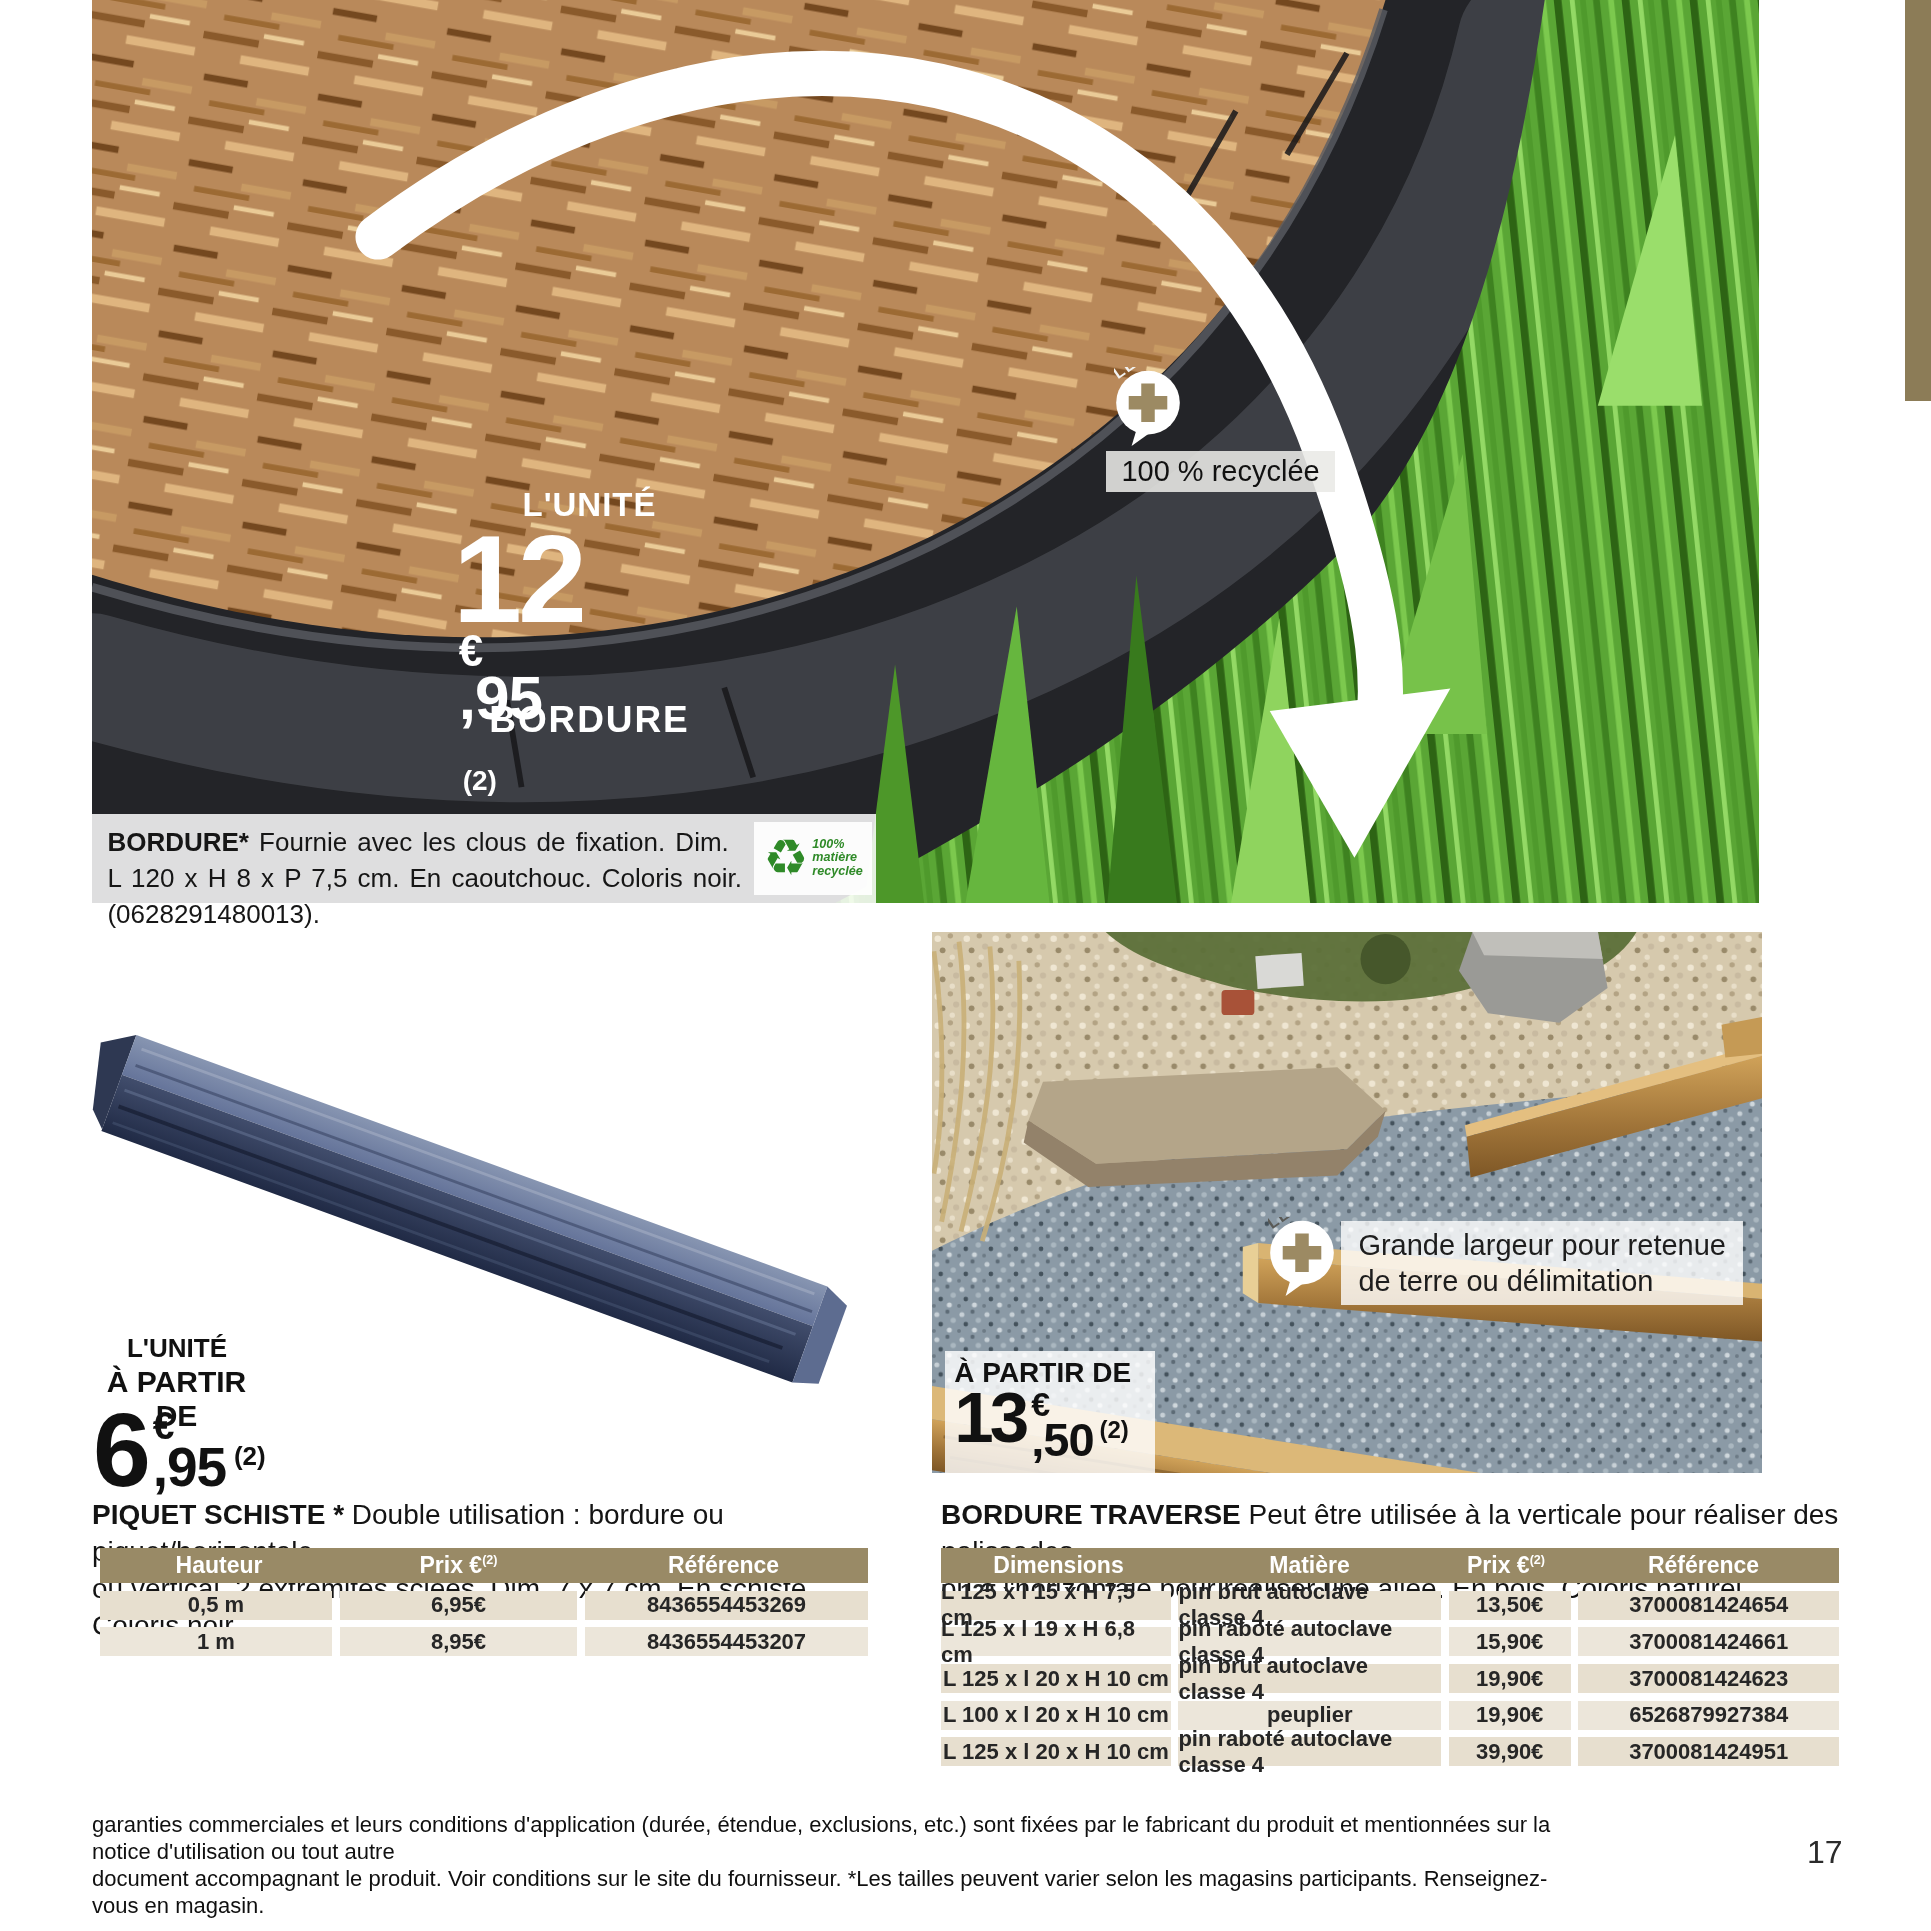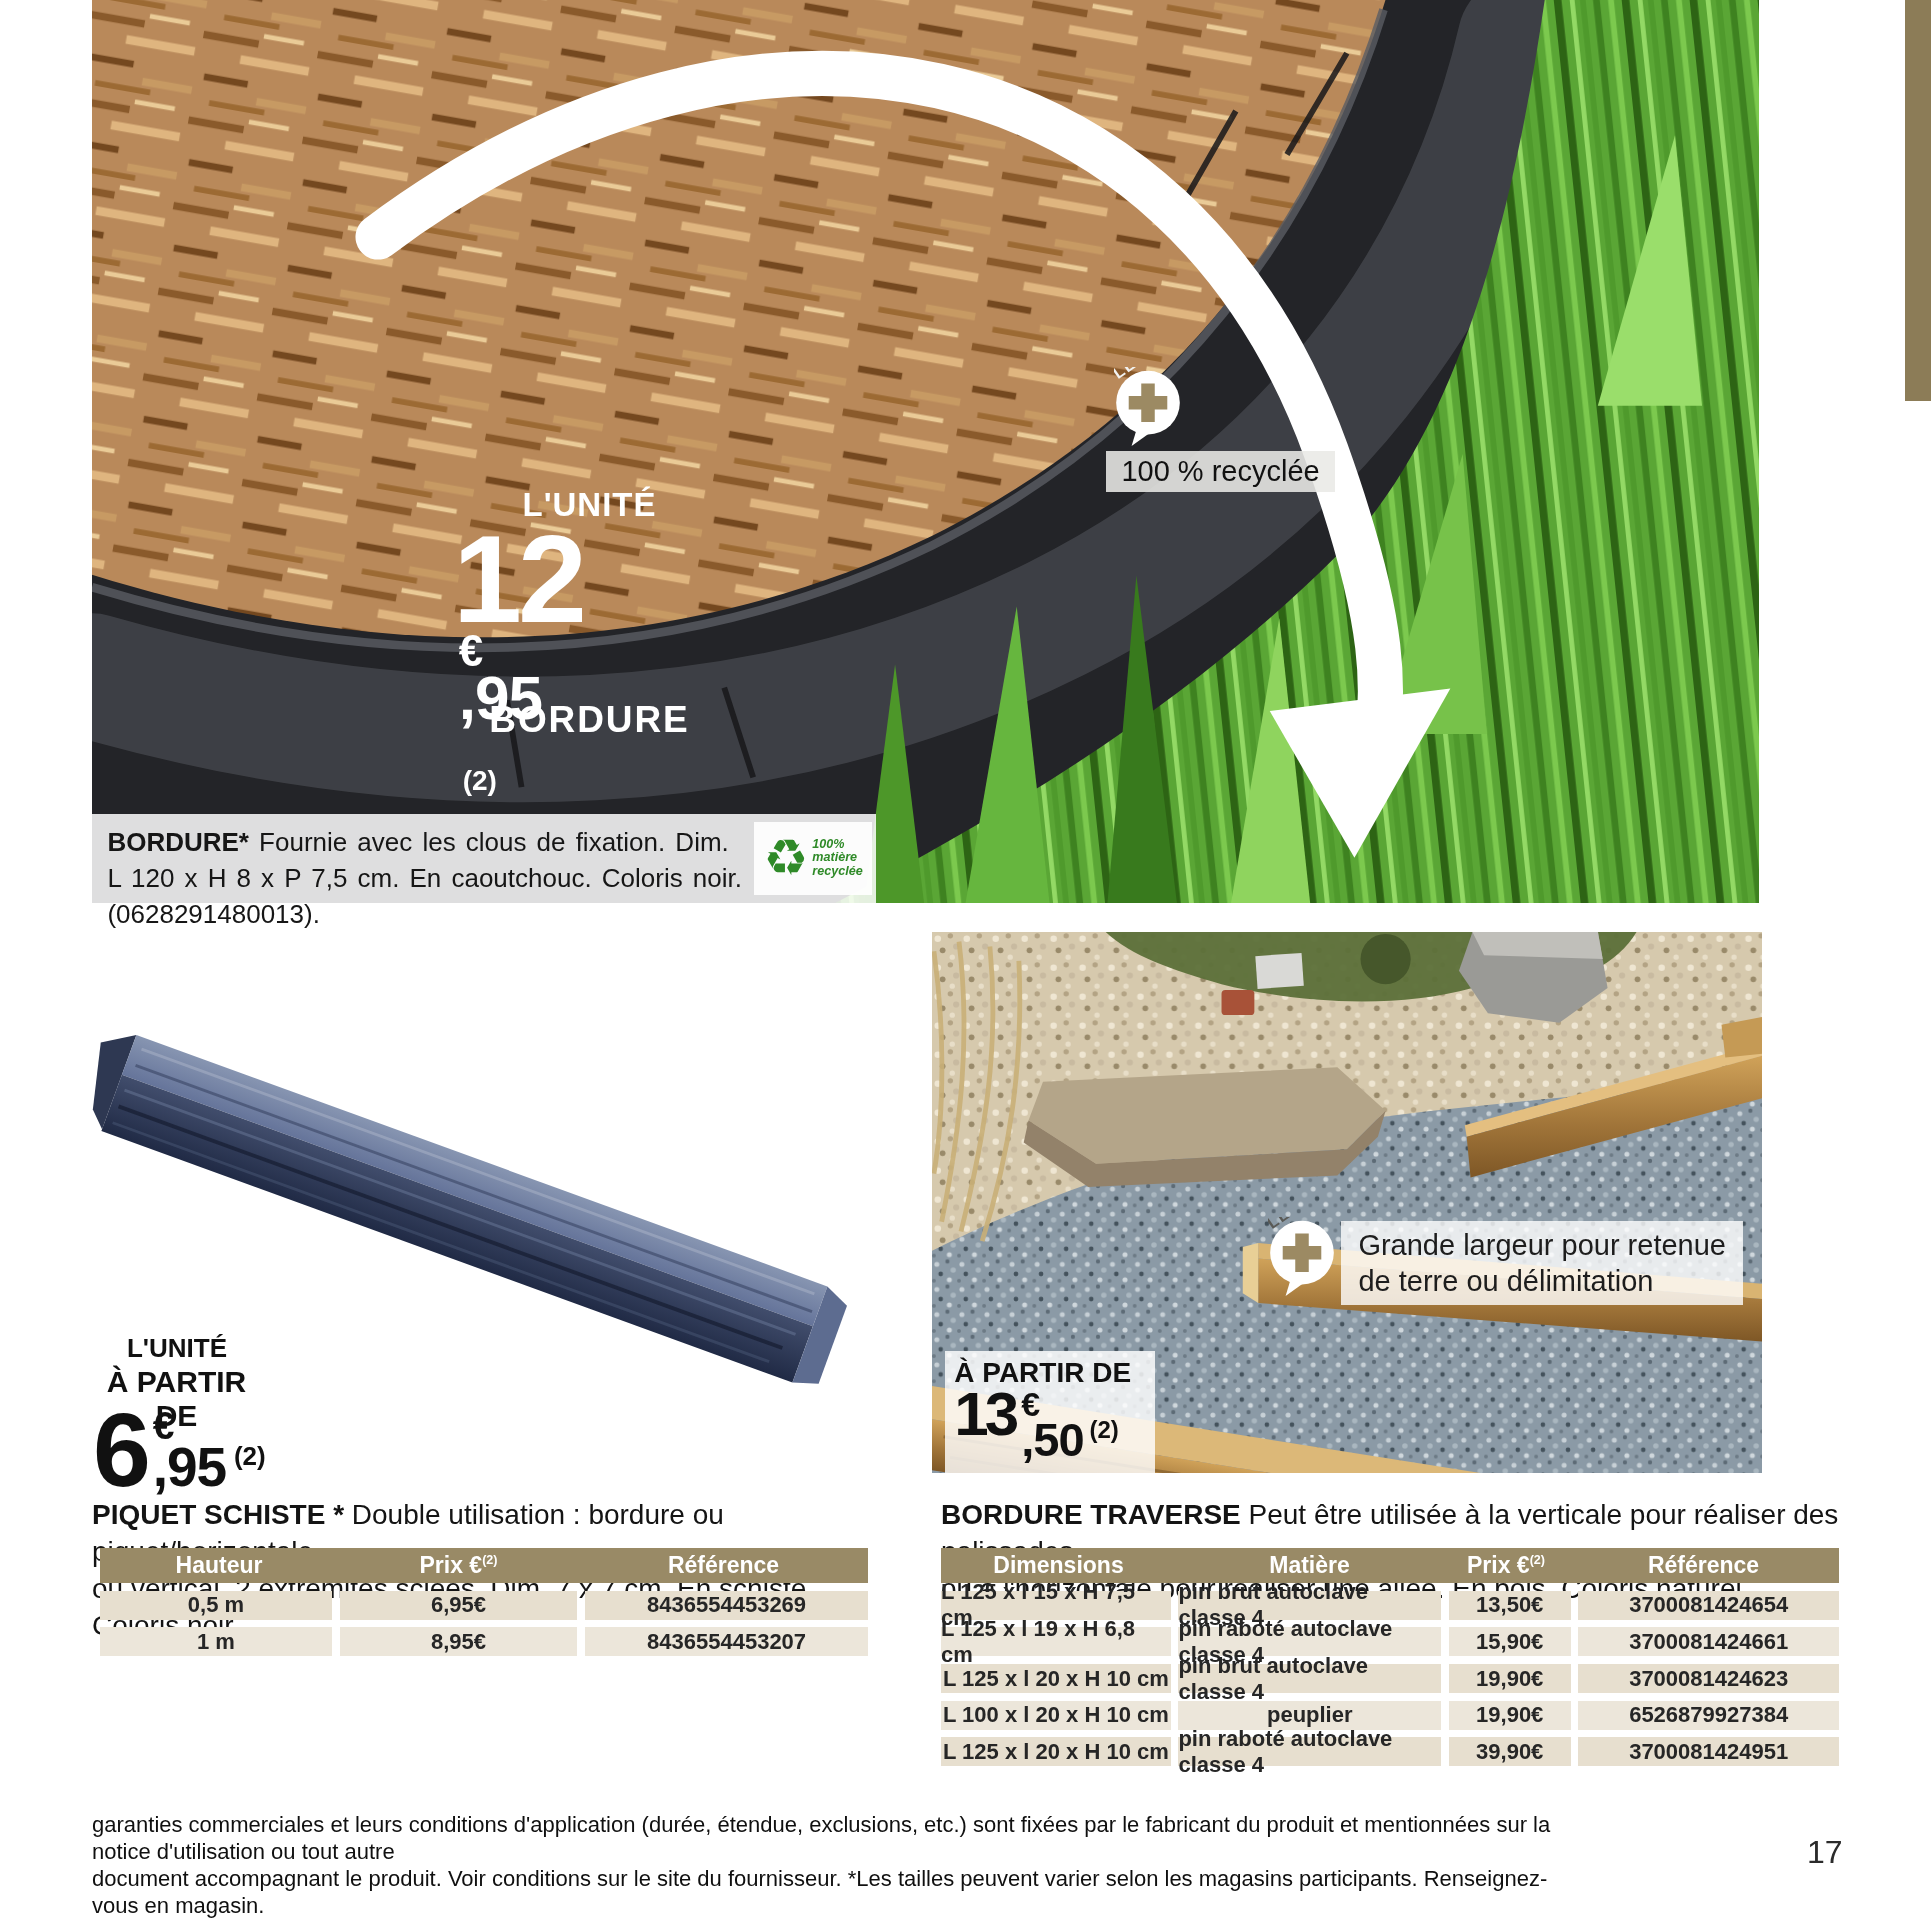--- a/index.html
+++ b/index.html
@@ -91,21 +91,21 @@
   
   .trav-photo{left:932px;top:932px;width:830px;height:541px;}
   .trav-photo > svg{position:absolute;left:0;top:0;width:100%;height:100%;}
   .rp-badge{left:336px;top:285px;}
   .callout{left:409px;top:289px;background:rgba(255,255,255,.8);padding:5.8px 17.4px;
            font-size:29px;line-height:36px;color:#1d1d1d;}
   .rp-pricebox{left:12.6px;top:419px;width:210px;height:122px;background:rgba(255,255,255,.82);
                box-sizing:border-box;padding:5.8px 0 0 9.7px;}
   .rp-from{font-size:28px;font-weight:bold;color:#111;}
   .price--md{color:#111;}
-  .price--md .pi{font-size:62px;}
+  .price--md .pi{font-size:71px;}
   .price--md .peur{font-size:34px;}
   .price--md .pdec{font-size:47px;}
   .price--md .pnote{font-size:24px;margin:27px 0 0 5.8px;}
 
   
   .footer{left:92px;top:1811px;width:1487px;font-size:22px;line-height:27px;color:#101010;}
   .page-num{left:1807px;top:1834px;font-size:32px;color:#2b2b2b;}
 </style>
 </head>
 <body>

